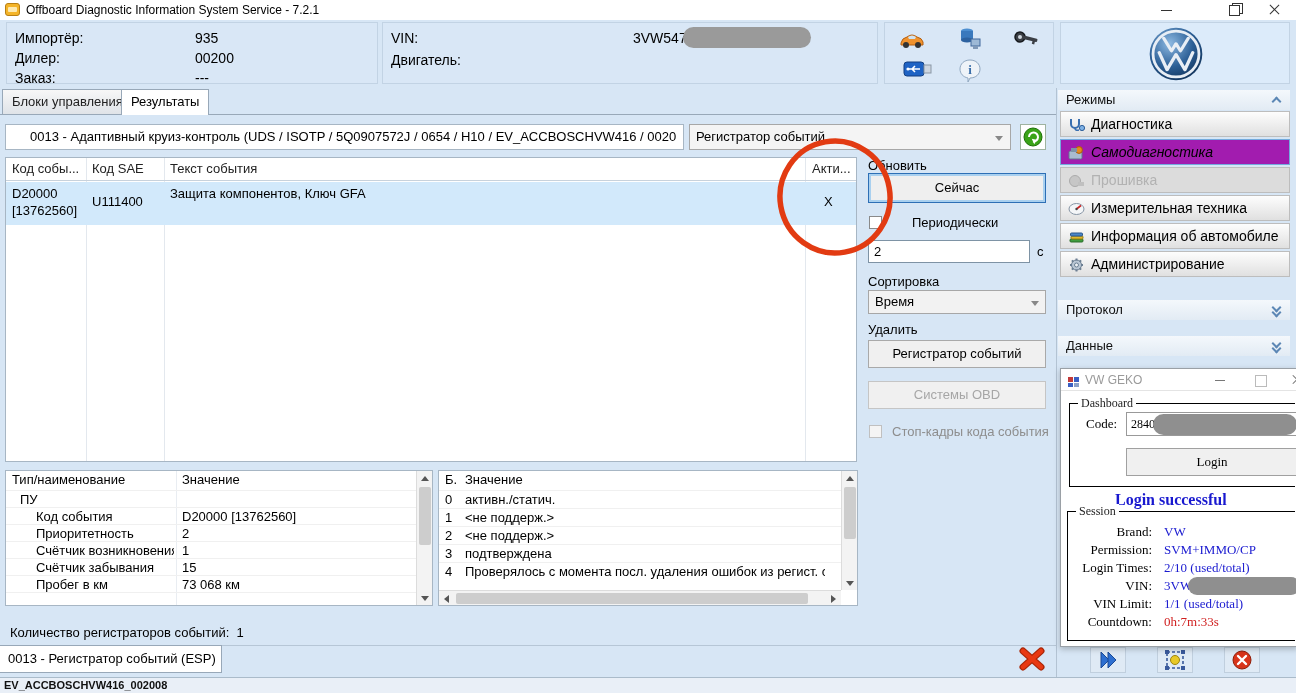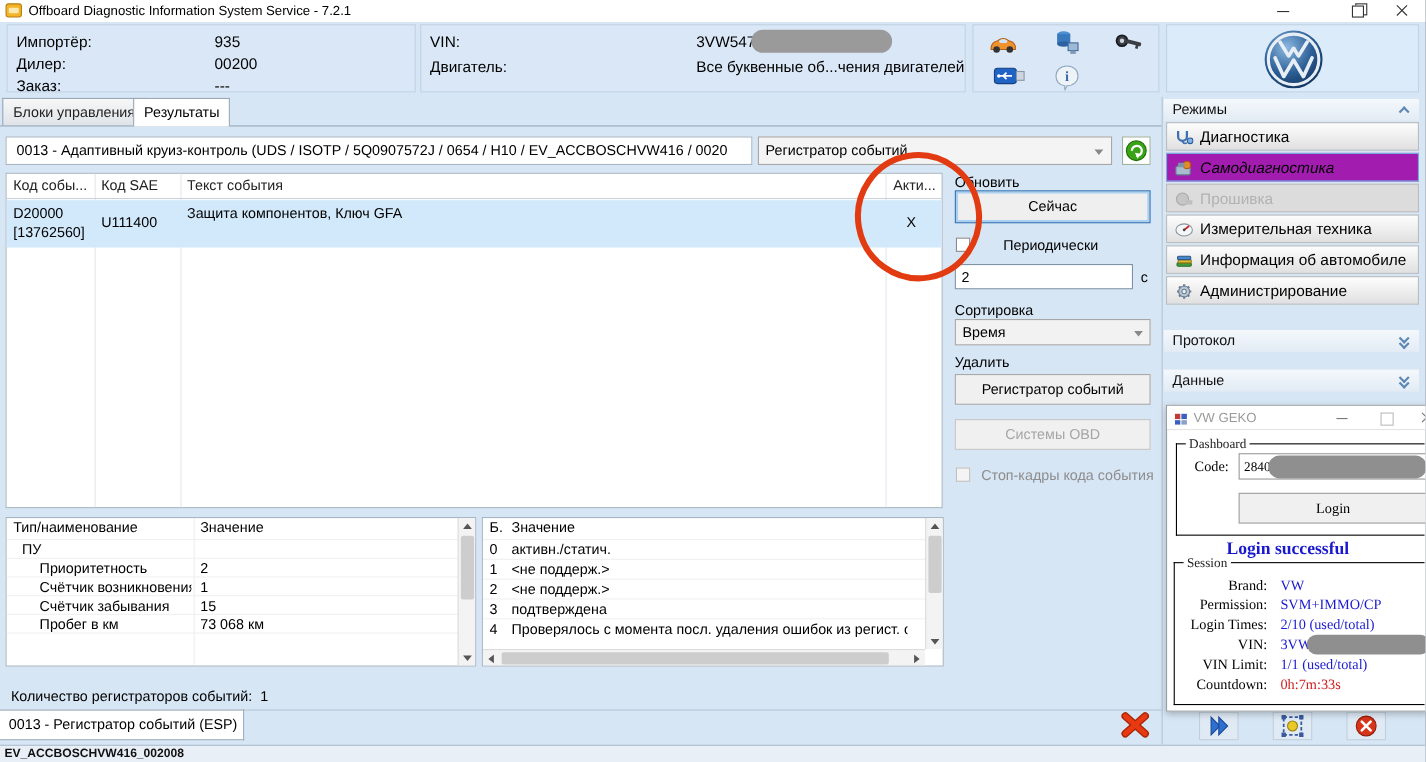--- a/index.html
+++ b/index.html
@@ -32,21 +32,21 @@
   .tool-ico { position:absolute; width:26px; height:22px; }
 
   
   .tabstrip { position:absolute; left:0; top:88px; width:1056px; height:26px; }
   .tab { position:absolute; top:1px; height:25px; font-size:13px; padding:4px 9px 0 9px; border:1px solid #98a8b8; border-bottom:none; white-space:nowrap; }
   .tab-inactive { left:2px; background:linear-gradient(#f7f7f7,#dfe3e8); color:#222; }
   .tab-active { left:121px; background:#fff; z-index:3; height:26px; }
   .content-top-line { position:absolute; left:0; top:114px; width:1056px; height:1px; background:#98a8b8; }
 
   
-  .ecu-box { position:absolute; left:5px; top:124px; width:679px; height:26px; background:#fff; border:1px solid #a7b6c4; font-size:13px; line-height:24px; padding-left:9px; white-space:nowrap; overflow:hidden; }
+  .ecu-box { position:absolute; left:5px; top:124px; width:679px; height:26px; background:#fff; border:1px solid #a7b6c4; font-size:13px; line-height:24px; padding-left:24px; white-space:nowrap; overflow:hidden; }
   .selector { position:absolute; left:689px; top:124px; width:322px; height:26px; background:#f4f4f4; border:1px solid #a7a7a7; font-size:13px; line-height:24px; padding-left:6px; }
   .selector .dd-arrow { position:absolute; right:7px; top:11px; width:0; height:0; border-left:4px solid transparent; border-right:4px solid transparent; border-top:5px solid #888; }
   .refresh-btn { position:absolute; left:1020px; top:124px; width:26px; height:26px; background:#fff; border:1px solid #9fb3a0; }
 
   
   .ev-table { position:absolute; left:5px; top:157px; width:852px; height:305px; background:#fff; border:1px solid #a7b6c4; }
   .ev-colsep { position:absolute; top:0; bottom:0; width:1px; background:#e3e8ee; }
   .ev-head { position:absolute; left:0; top:0; right:0; height:23px; border-bottom:1px solid #c8d2dc; font-size:13px; color:#222; }
   .ev-head span { position:absolute; top:3px; white-space:nowrap; }
   .ev-row1 { position:absolute; left:0; top:24px; right:0; height:43px; background:#d2e9fb; font-size:13px; }
@@ -141,21 +141,20 @@
     <div class="info-val" style="left:188px;top:27px;">00200</div>
     <div class="info-row" style="left:8px;top:47px;">Заказ:</div>
     <div class="info-val" style="left:188px;top:47px;">---</div>
   </div>
 
   <div class="info-block ib-veh">
     <div class="info-row" style="left:8px;top:7px;">VIN:</div>
     <div class="info-val" style="left:250px;top:7px;">3VW547</div>
     <div class="redact" style="left:300px;top:4px;width:128px;height:21px;"></div>
     <div class="info-row" style="left:8px;top:29px;">Двигатель:</div>
-    <div class="info-val" style="left:250px;top:29px;">Все буквенные об...чения двигателей</div>
   </div>
 
   <div class="info-block ib-tools">
     <div class="tool-ico" style="left:14px;top:6px;">
       <svg width="26" height="22" viewBox="0 0 26 22">
           <path d="M2 14 Q3 9 8 8 Q13 4 18 8 Q23 9 24 13 L24 16 L2 16 Z" fill="#f0922d" stroke="#b45f10" stroke-width="1"></path>
           <path d="M9 8 Q13 5 17 8 L16 10 L10 10 Z" fill="#cfe3f2"></path>
           <circle cx="7" cy="16" r="3" fill="#333"></circle>
           <circle cx="19" cy="16" r="3" fill="#333"></circle>
         </svg>
@@ -270,20 +269,24 @@
     <div class="vsep" style="left:170px;"></div>
     <div class="dt-hrow">
       <span class="dt-l" style="left:6px;width:160px;">Тип/наименование</span>
       <span class="dt-v" style="left:176px;">Значение</span>
     </div>
     <div class="dt-row">
       <span class="dt-l" style="left:14px;width:152px;">ПУ</span>
       <span class="dt-v" style="left:176px;"></span>
     </div>
     <div class="dt-row">
+      <span class="dt-l" style="left:30px;width:136px;">Код события</span>
+      <span class="dt-v" style="left:176px;">D20000 [13762560]</span>
+    </div>
+    <div class="dt-row">
       <span class="dt-l" style="left:30px;width:136px;">Приоритетность</span>
       <span class="dt-v" style="left:176px;">2</span>
     </div>
     <div class="dt-row">
       <span class="dt-l" style="left:30px;width:138px;white-space:nowrap;">Счётчик возникновения</span>
       <span class="dt-v" style="left:176px;">1</span>
     </div>
     <div class="dt-row">
       <span class="dt-l" style="left:30px;width:136px;">Счётчик забывания</span>
       <span class="dt-v" style="left:176px;">15</span>

